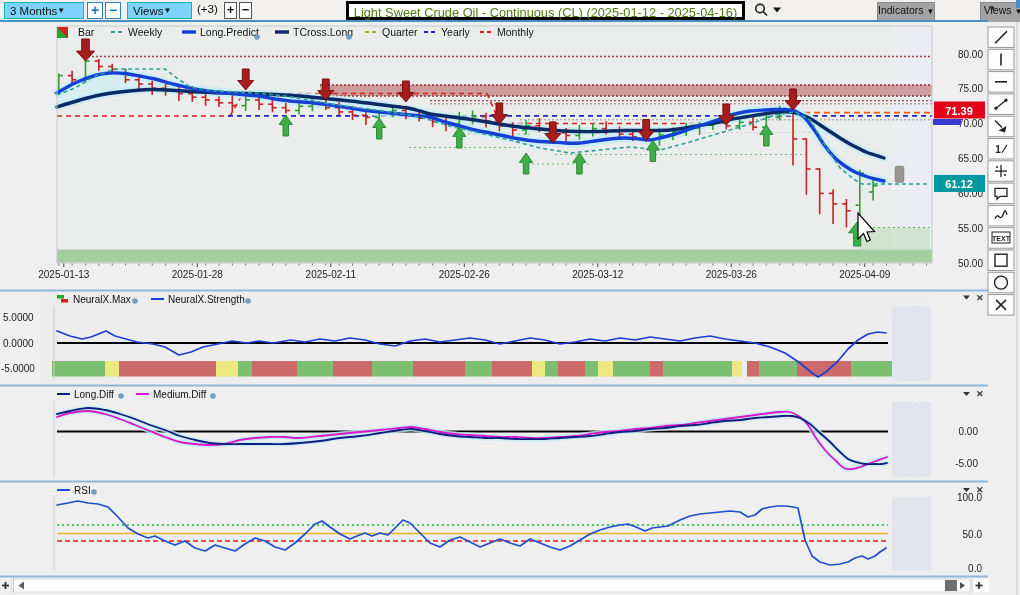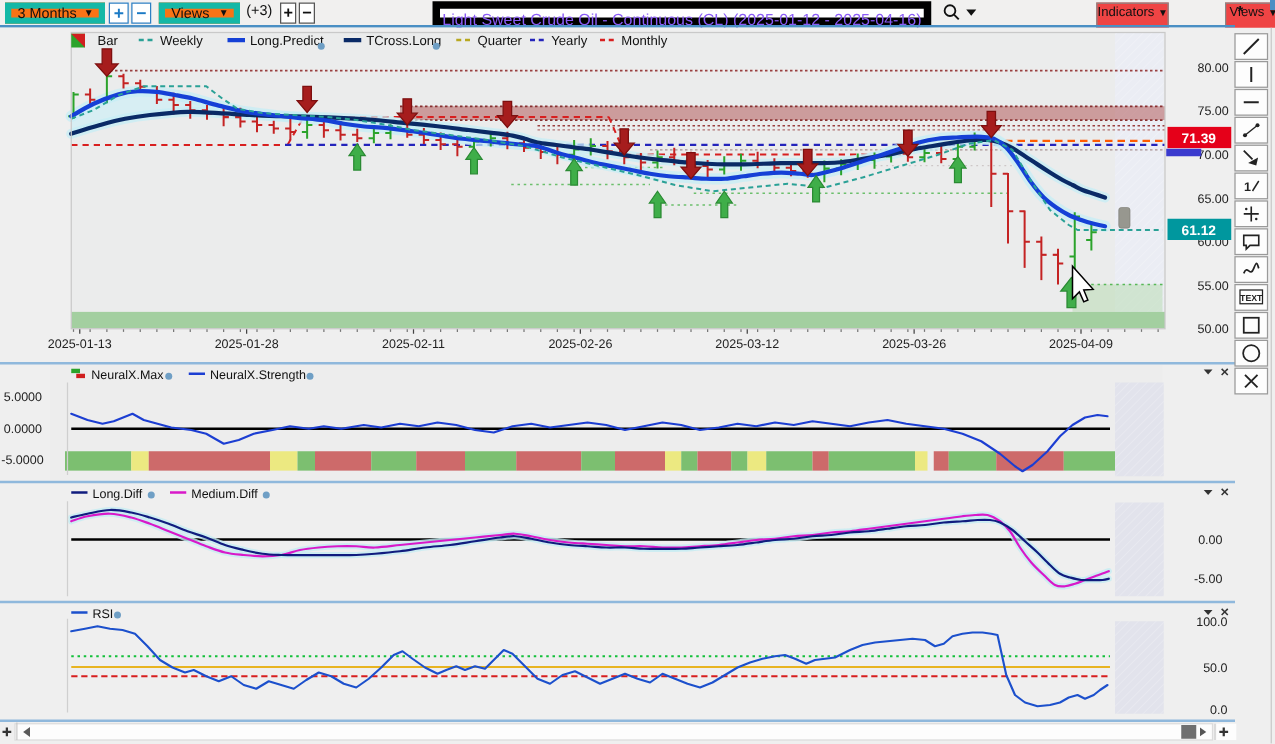--- a/index.html
+++ b/index.html
@@ -1,22 +1,22 @@
 <!DOCTYPE html>
 <html><head><meta charset="utf-8"><style>
 *{margin:0;padding:0;box-sizing:border-box}
 body{width:1020px;height:595px;overflow:hidden;background:#efefef;font-family:"Liberation Sans",sans-serif;position:relative}
 #toolbar{position:absolute;left:0;top:0;width:1020px;height:20px;background:#f1f0ef}
-.combo{position:absolute;top:2px;height:17px;background:#f97316;border:5px solid #14b8a6;font-size:11.5px;color:#111;display:flex;align-items:center;justify-content:space-between}
+.combo{position:absolute;top:2px;height:17px;background:#7dd3fc;border:1px solid #14b8a6;font-size:11.5px;color:#111;display:flex;align-items:center;justify-content:flex-start}
 .combo .car{font-size:8px;padding-right:4px;color:#111}
 .sqbtn{position:absolute;top:2px;width:16px;height:17px;background:#fff;border:1px solid #2e7fc2;color:#1b7ac5;font-weight:bold;font-size:14px;line-height:14px;text-align:center}
 .sqbtn.dark{border-color:#555;color:#111;width:13px;font-size:13px}
 .plain{position:absolute;font-size:11.5px;color:#111}
-#titlebox{position:absolute;left:346px;top:1px;width:399px;height:19px;background:#fff;border:6px solid #000000;font-size:12.8px;color:#8b5cf6;text-align:center;line-height:17px}
-.tbtn{position:absolute;top:2px;height:31px;background:#ef4444;border:1px solid #888;font-size:10.5px;color:#111;text-align:center;line-height:15px;white-space:nowrap}
+#titlebox{position:absolute;left:346px;top:1px;width:399px;height:19px;background:#fff;border:3px solid #000000;font-size:12.8px;color:#4d7c0f;text-align:center;line-height:17px}
+.tbtn{position:absolute;top:2px;height:31px;background:#a3a3a3;border:1px solid #888;font-size:10.5px;color:#111;text-align:center;line-height:15px;white-space:nowrap}
 .car2{font-size:8px}
 #blueline{position:absolute;left:0;top:19.5px;width:988px;height:2.5px;background:#4a8fc4}
 </style></head>
 <body>
 
 <div id="toolbar">
   <div class="combo" style="left:4px;width:80px">
       <span style="padding-left:5px">3 Months</span>
       <span class="car">▼</span>
     </div>

